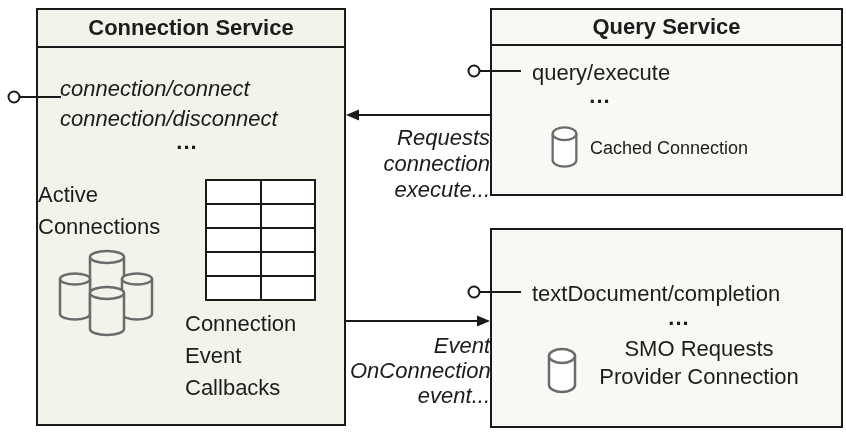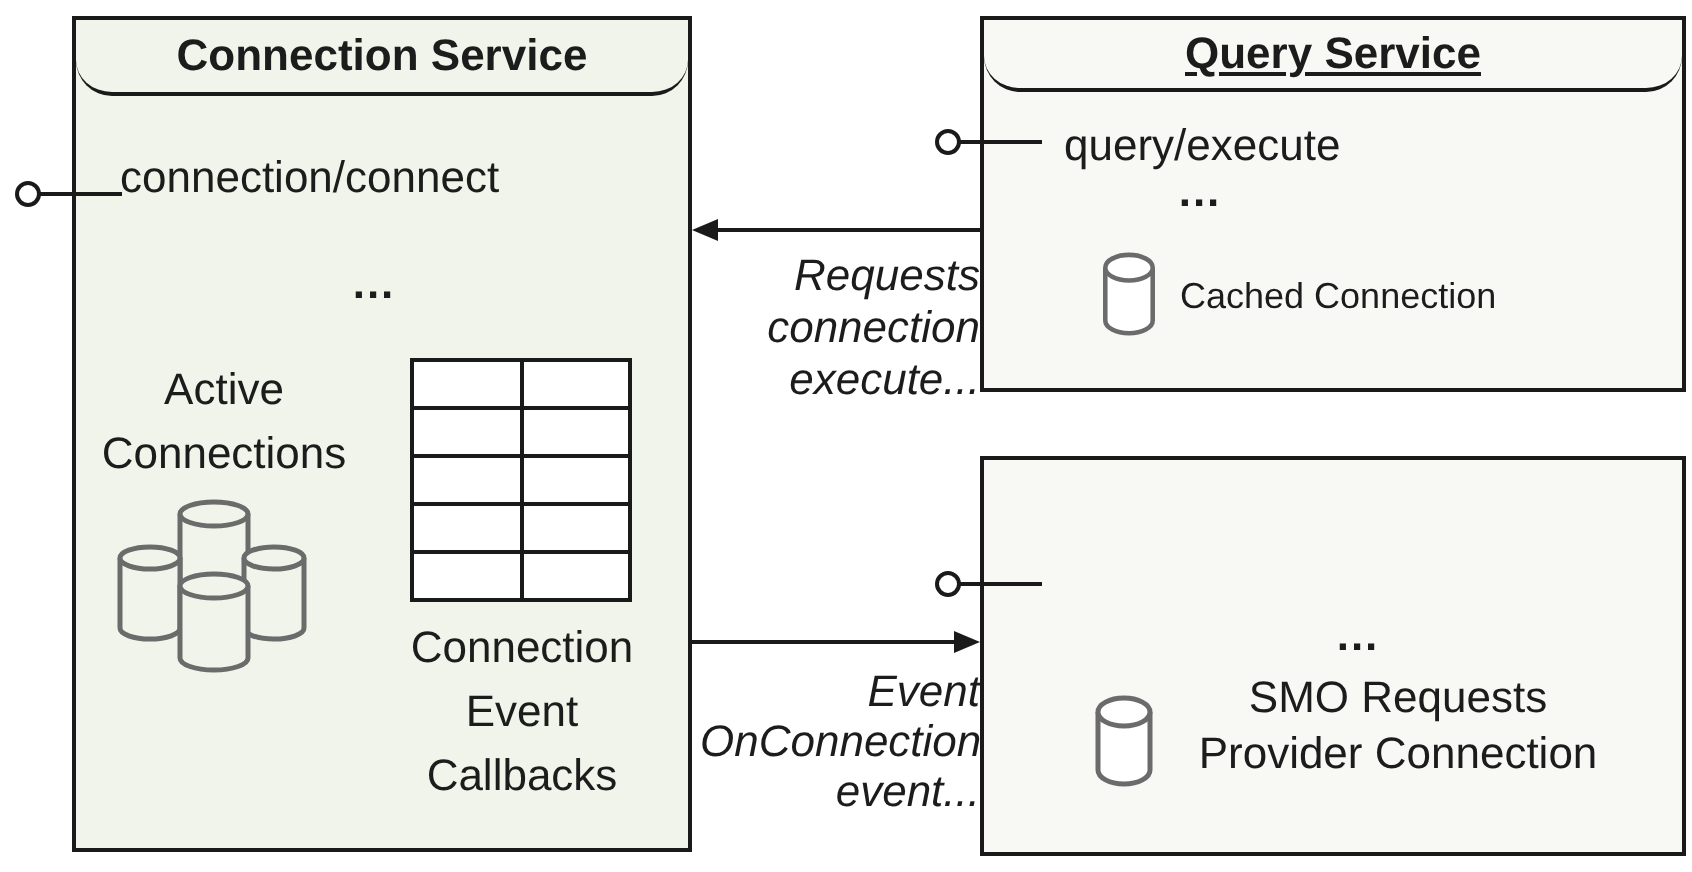--- a/index.html
+++ b/index.html
@@ -16,26 +16,26 @@
     position:relative;width:846px;height:436px;background:var(--page-bg);
     font-family:"Liberation Sans","DejaVu Sans",sans-serif;color:var(--text);
     overflow:hidden;
   }
   .box{position:absolute;border:2px solid var(--border);}
   .box.left-fill{background:var(--left-fill);}
   .box.right-fill{background:var(--right-fill);}
   .box-title{
     position:absolute;left:0;right:0;top:0;border-bottom:2px solid var(--border);
     display:flex;align-items:center;justify-content:center;
-    font-weight:700;font-size:22px;border-radius:18px;
+    font-weight:700;font-size:22px;
   }
   .abs{position:absolute;}
   .methods{font-size:22px;line-height:30px;white-space:nowrap;}
   .ellipsis{font-size:22px;line-height:20px;text-align:center;width:28px;height:20px;font-weight:700;letter-spacing:1px;}
-  .stacked{text-align:center;font-size:22px;line-height:32px;}
+  .stacked{font-size:22px;line-height:32px;}
   .stacked div{white-space:nowrap;}
   .store-label{font-size:18px;line-height:30px;white-space:nowrap;}
   .store-stacked{text-align:center;font-size:22px;line-height:28px;}
   .edge-label{font-style:italic;font-size:22px;line-height:26px;text-align:right;}
   .edge-label div{white-space:nowrap;}
   .cb-table{
     background:var(--border);border:2px solid var(--border);
     display:grid;grid-template-columns:1fr 1fr;grid-auto-rows:1fr;gap:2px;
   }
   .cb-table div{background:#ffffff;}
@@ -49,22 +49,23 @@
   .edge-head{fill:var(--border);stroke:none;}
 </style>
 </head>
 <body>
 
 <div class="canvas">
 
   <div class="box left-fill" style="left:36px;top:8px;width:310px;height:418px;">
     <div class="box-title" style="height:38px;">Connection Service</div>
 
-    <div class="abs methods" style="left:22px;top:64px;">
+    <div class="abs methods" style="left:22px;top:64px;font-style:italic;">
       <div>connection/connect</div>
+      <div>connection/disconnect</div>
     </div>
     <div class="abs ellipsis" style="left:135px;top:122px;">...</div>
 
     <div class="abs stacked" style="left:0;top:169px;width:148px;">
       <div>Active</div>
       <div>Connections</div>
     </div>
 
     <svg class="abs" style="left:19px;top:236px;" width="100" height="92" viewBox="0 0 100 92">
       <path class="cyl-shape fill-left" d="M33,11 V60 a17,6 0 0 0 34,0 V11"></path>
@@ -91,36 +92,39 @@
     </div>
 
     <div class="abs stacked" style="left:147px;top:298px;width:152px;">
       <div>Connection</div>
       <div>Event</div>
       <div>Callbacks</div>
     </div>
   </div>
 
   <div class="box right-fill" style="left:490px;top:8px;width:353px;height:188px;">
-    <div class="box-title" style="height:36px;text-decoration:underline;">Query Service</div>
+    <div class="box-title" style="height:36px;">Query Service</div>
 
     <div class="abs methods" style="left:40px;top:48px;">
       <div>query/execute</div>
     </div>
     <div class="abs ellipsis" style="left:94px;top:76px;">...</div>
 
     <svg class="abs" style="left:57px;top:114px;" width="31" height="47" viewBox="0 0 34 48">
       <path class="cyl-shape fill-white" d="M4,9 V38 a13,7 0 0 0 26,0 V9"></path>
       <ellipse class="cyl-shape fill-white" cx="17" cy="9" rx="13" ry="7"></ellipse>
     </svg>
     <div class="abs store-label" style="left:98px;top:123px;">Cached Connection</div>
   </div>
 
   <div class="box right-fill" style="left:490px;top:228px;width:353px;height:200px;">
 
+    <div class="abs methods" style="left:40px;top:49px;">
+      <div>textDocument/completion</div>
+    </div>
     <div class="abs ellipsis" style="left:173px;top:78px;">...</div>
 
     <svg class="abs" style="left:53px;top:117px;" width="34" height="48" viewBox="0 0 34 48">
       <path class="cyl-shape fill-white" d="M4,9 V38 a13,7 0 0 0 26,0 V9"></path>
       <ellipse class="cyl-shape fill-white" cx="17" cy="9" rx="13" ry="7"></ellipse>
     </svg>
     <div class="abs store-stacked" style="left:107px;top:105px;width:200px;">
       <div>SMO Requests</div>
       <div>Provider Connection</div>
     </div>

